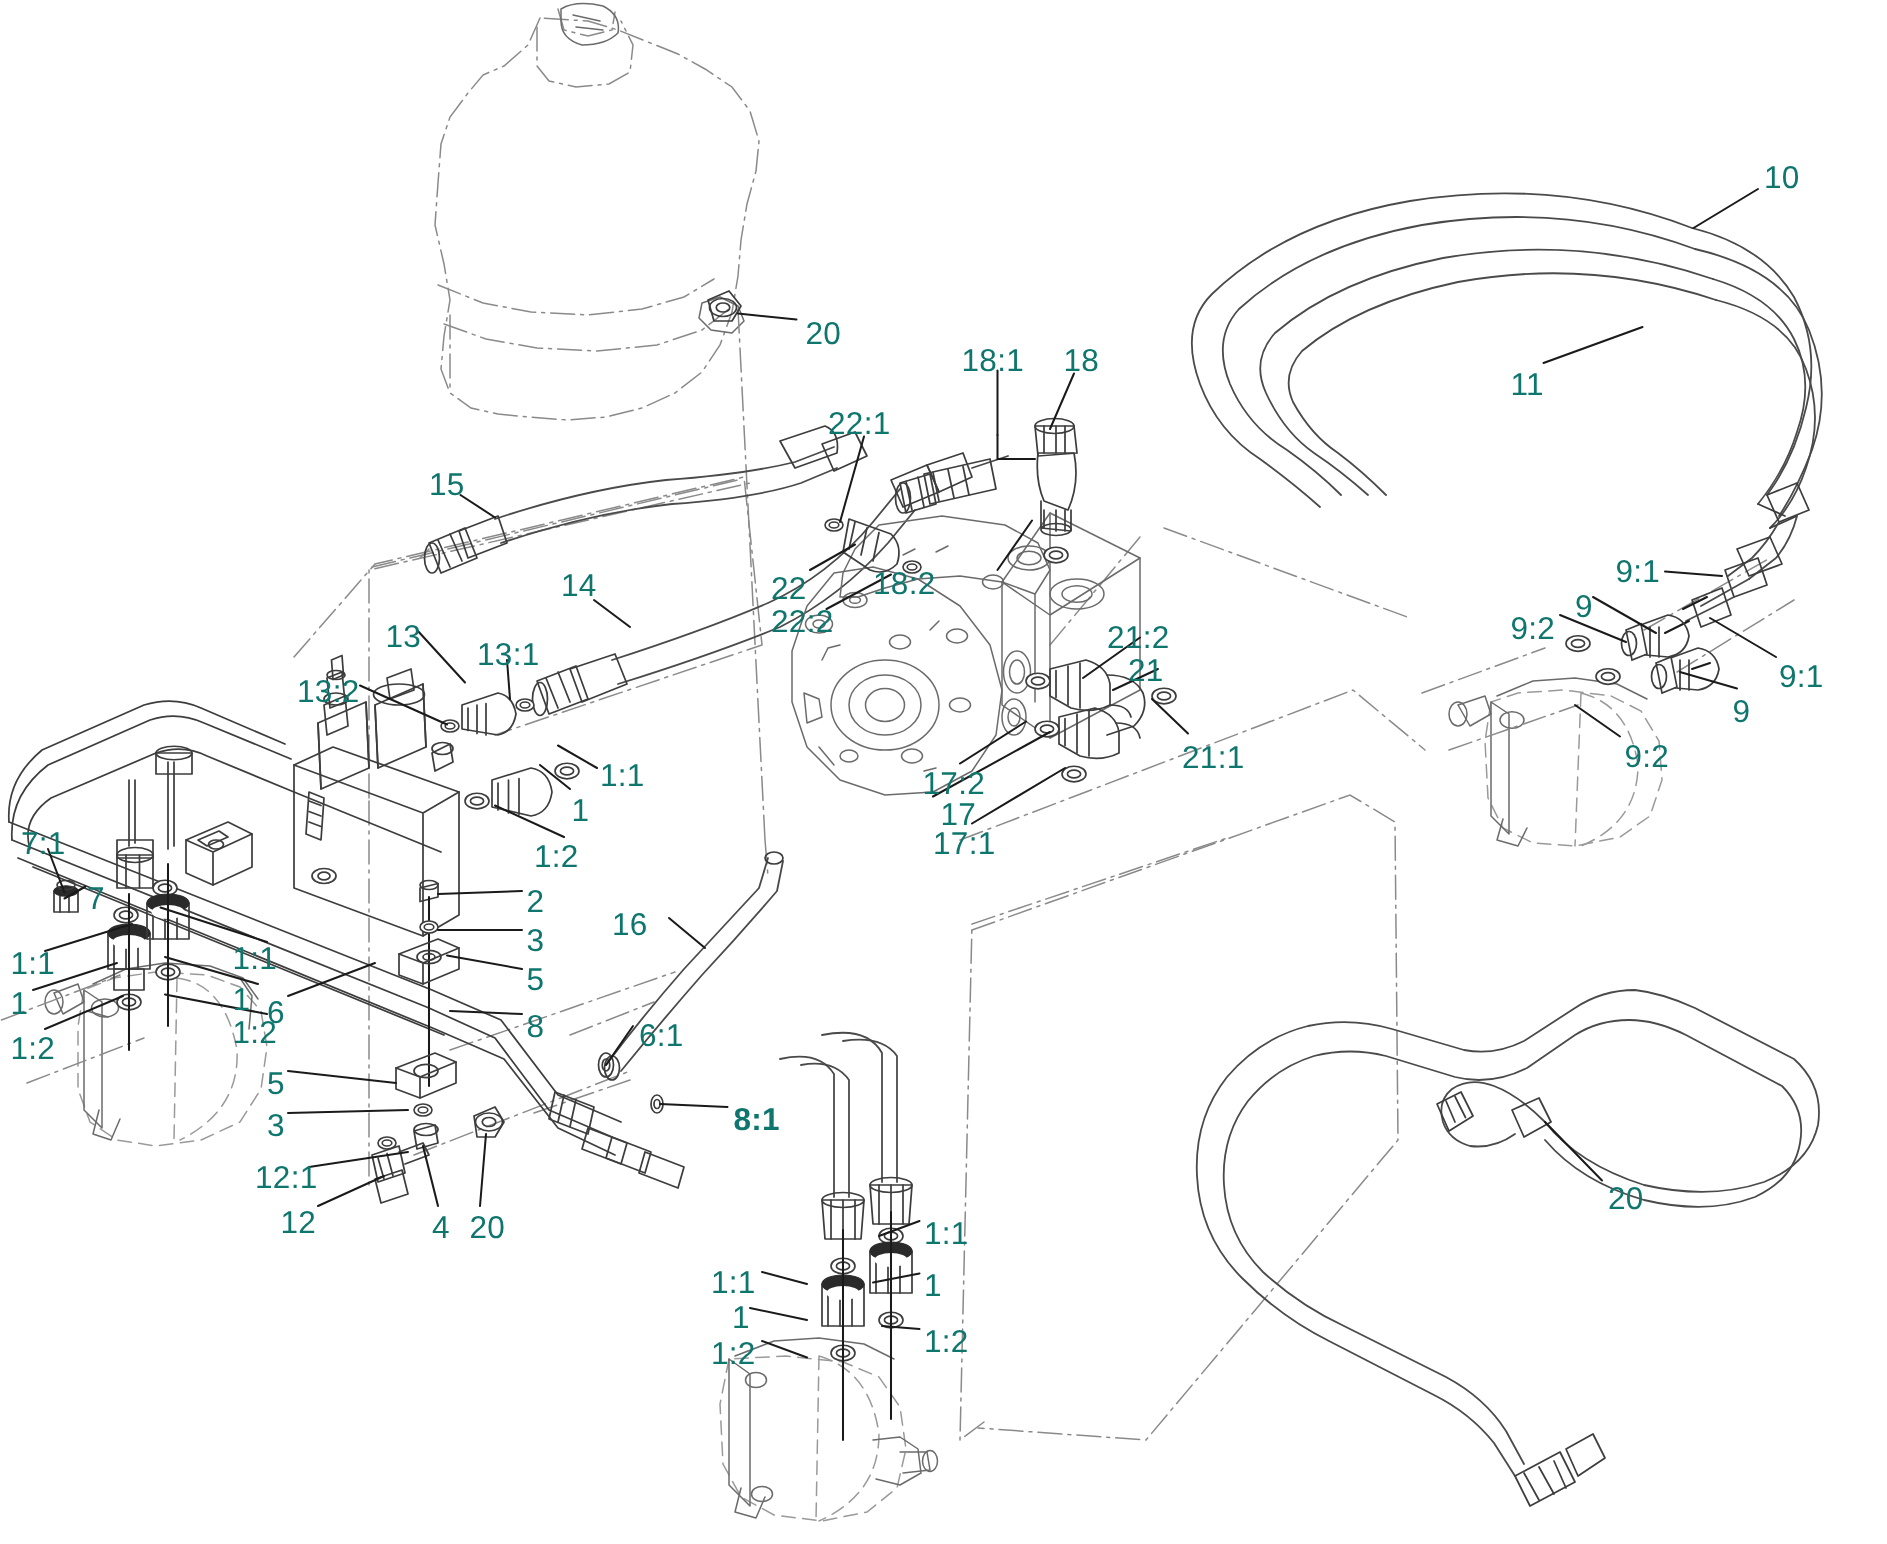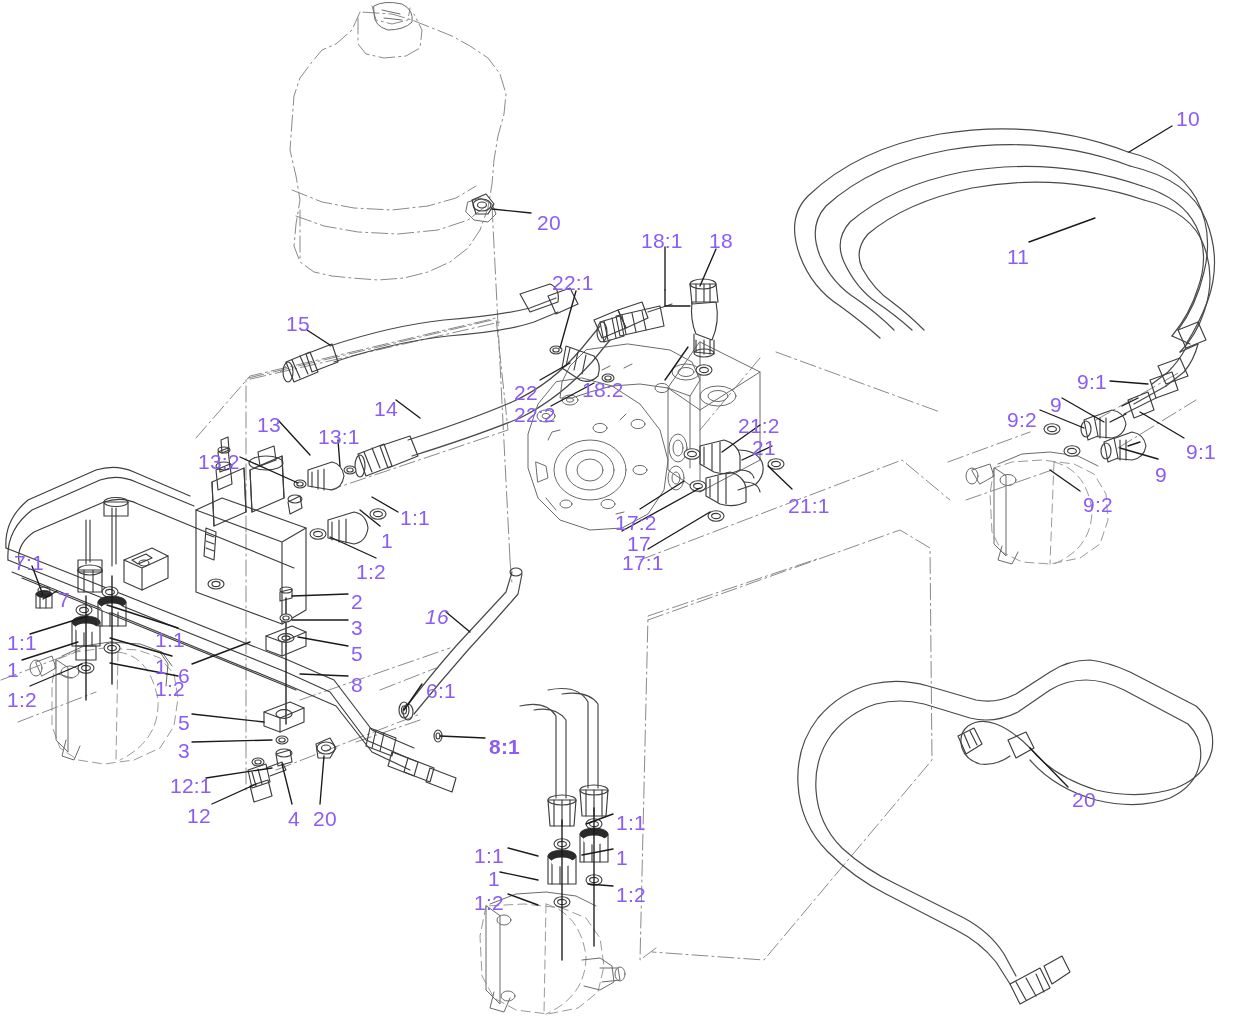--- a/index.html
+++ b/index.html
@@ -1,21 +1,21 @@
 <!DOCTYPE html>
 <html><head>
 <meta charset="utf-8">
 <style>
   html,body{margin:0;padding:0;background:#ffffff;}
   body{width:1258px;height:1029px;overflow:hidden;
        font-family:"Liberation Sans",sans-serif;}
   #stage{position:relative;width:1258px;height:1029px;background:#fff;}
   svg#art{position:absolute;left:0;top:0;width:1258px;height:1029px;}
   .lbl{position:absolute;font-family:"Liberation Sans",sans-serif;
-       font-size:21px;font-weight:400;color:#8b5cf6;white-space:nowrap;
+       font-size:21px;font-weight:400;color:#0f766e;white-space:nowrap;
        line-height:1;letter-spacing:0.2px;}
   .ln{stroke:#1a1a1a;stroke-width:1.35;fill:none;stroke-linecap:round;}
   .part{stroke:#3d3d3d;stroke-width:1.15;fill:none;stroke-linejoin:round;stroke-linecap:round;}
   .partlt{stroke:#6b6b6b;stroke-width:1.0;fill:none;stroke-linejoin:round;stroke-linecap:round;}
   .ghost{stroke:#8a8a8a;stroke-width:1.0;fill:none;stroke-dasharray:16 4 2 4;stroke-linecap:round;}
   .ghost2{stroke:#9a9a9a;stroke-width:1.0;fill:none;stroke-dasharray:9 5;stroke-linecap:round;}
   .hose{stroke:#4a4a4a;stroke-width:1.2;fill:none;stroke-linejoin:round;stroke-linecap:round;}
   .fitfill{fill:#ffffff;stroke:#3d3d3d;stroke-width:1.1;}
   .dk{fill:#2a2a2a;stroke:#2a2a2a;stroke-width:0.8;}
   .wh{fill:#ffffff;}
@@ -510,21 +510,21 @@
 <div id="labels">
       <div class="lbl" style="left: 1176px; top: 108px;">10</div>
       <div class="lbl" style="left: 1007px; top: 246px;">11</div>
       <div class="lbl" style="left: 537px; top: 212px;">20</div>
       <div class="lbl" style="left: 641px; top: 230px;">18:1</div>
       <div class="lbl" style="left: 709px; top: 230px;">18</div>
       <div class="lbl" style="left: 552px; top: 272px;">22:1</div>
       <div class="lbl" style="left: 286px; top: 313px;">15</div>
       <div class="lbl" style="left: 582px; top: 379px; text-align: right;">18:2</div>
       <div class="lbl" style="left: 1077px; top: 371px;">9:1</div>
-      <div class="lbl" style="left: 374px; top: 398px;">14</div>
+      <div class="lbl" style="left: 374px; top: 380px;">14</div>
       <div class="lbl" style="left: 514px; top: 382px;">22</div>
       <div class="lbl" style="left: 1050px; top: 394px;">9</div>
       <div class="lbl" style="left: 514px; top: 404px;">22:2</div>
       <div class="lbl" style="left: 1007px; top: 409px;">9:2</div>
       <div class="lbl" style="left: 257px; top: 414px;">13</div>
       <div class="lbl" style="left: 318px; top: 426px;">13:1</div>
       <div class="lbl" style="left: 738px; top: 415px;">21:2</div>
       <div class="lbl" style="left: 752px; top: 437px;">21</div>
       <div class="lbl" style="left: 198px; top: 451px; text-align: right;">13:2</div>
       <div class="lbl" style="left: 1186px; top: 441px;">9:1</div>
@@ -535,21 +535,21 @@
       <div class="lbl" style="left: 788px; top: 495px;">21:1</div>
       <div class="lbl" style="left: 615px; top: 512px;">17:2</div>
       <div class="lbl" style="left: 600px; top: 533px; margin-left: 27px;">17</div>
       <div class="lbl" style="left: 356px; top: 561px;">1:2</div>
       <div class="lbl" style="left: 622px; top: 552px;">17:1</div>
       <div class="lbl" style="left: 14px; top: 552px;">7:1</div>
       <div class="lbl" style="left: 58px; top: 589px;">7</div>
       <div class="lbl" style="left: 351px; top: 591px;">2</div>
       <div class="lbl" style="left: 155px; top: 629px;">1:1</div>
       <div class="lbl" style="left: 351px; top: 617px;">3</div>
-      <div class="lbl" style="left: 425px; top: 606px; font-style: italic;">16</div>
+      <div class="lbl" style="left: 408px; top: 606px;">16</div>
       <div class="lbl" style="left: 7px; top: 632px;">1:1</div>
       <div class="lbl" style="left: 351px; top: 643px;">5</div>
       <div class="lbl" style="left: 155px; top: 656px;">1</div>
       <div class="lbl" style="left: 7px; top: 659px;">1</div>
       <div class="lbl" style="left: 155px; top: 678px;">1:2</div>
       <div class="lbl" style="left: 351px; top: 674px;">8</div>
       <div class="lbl" style="left: 178px; top: 665px;">6</div>
       <div class="lbl" style="left: 7px; top: 689px;">1:2</div>
       <div class="lbl" style="left: 426px; top: 680px;">6:1</div>
       <div class="lbl" style="left: 178px; top: 712px;">5</div>

